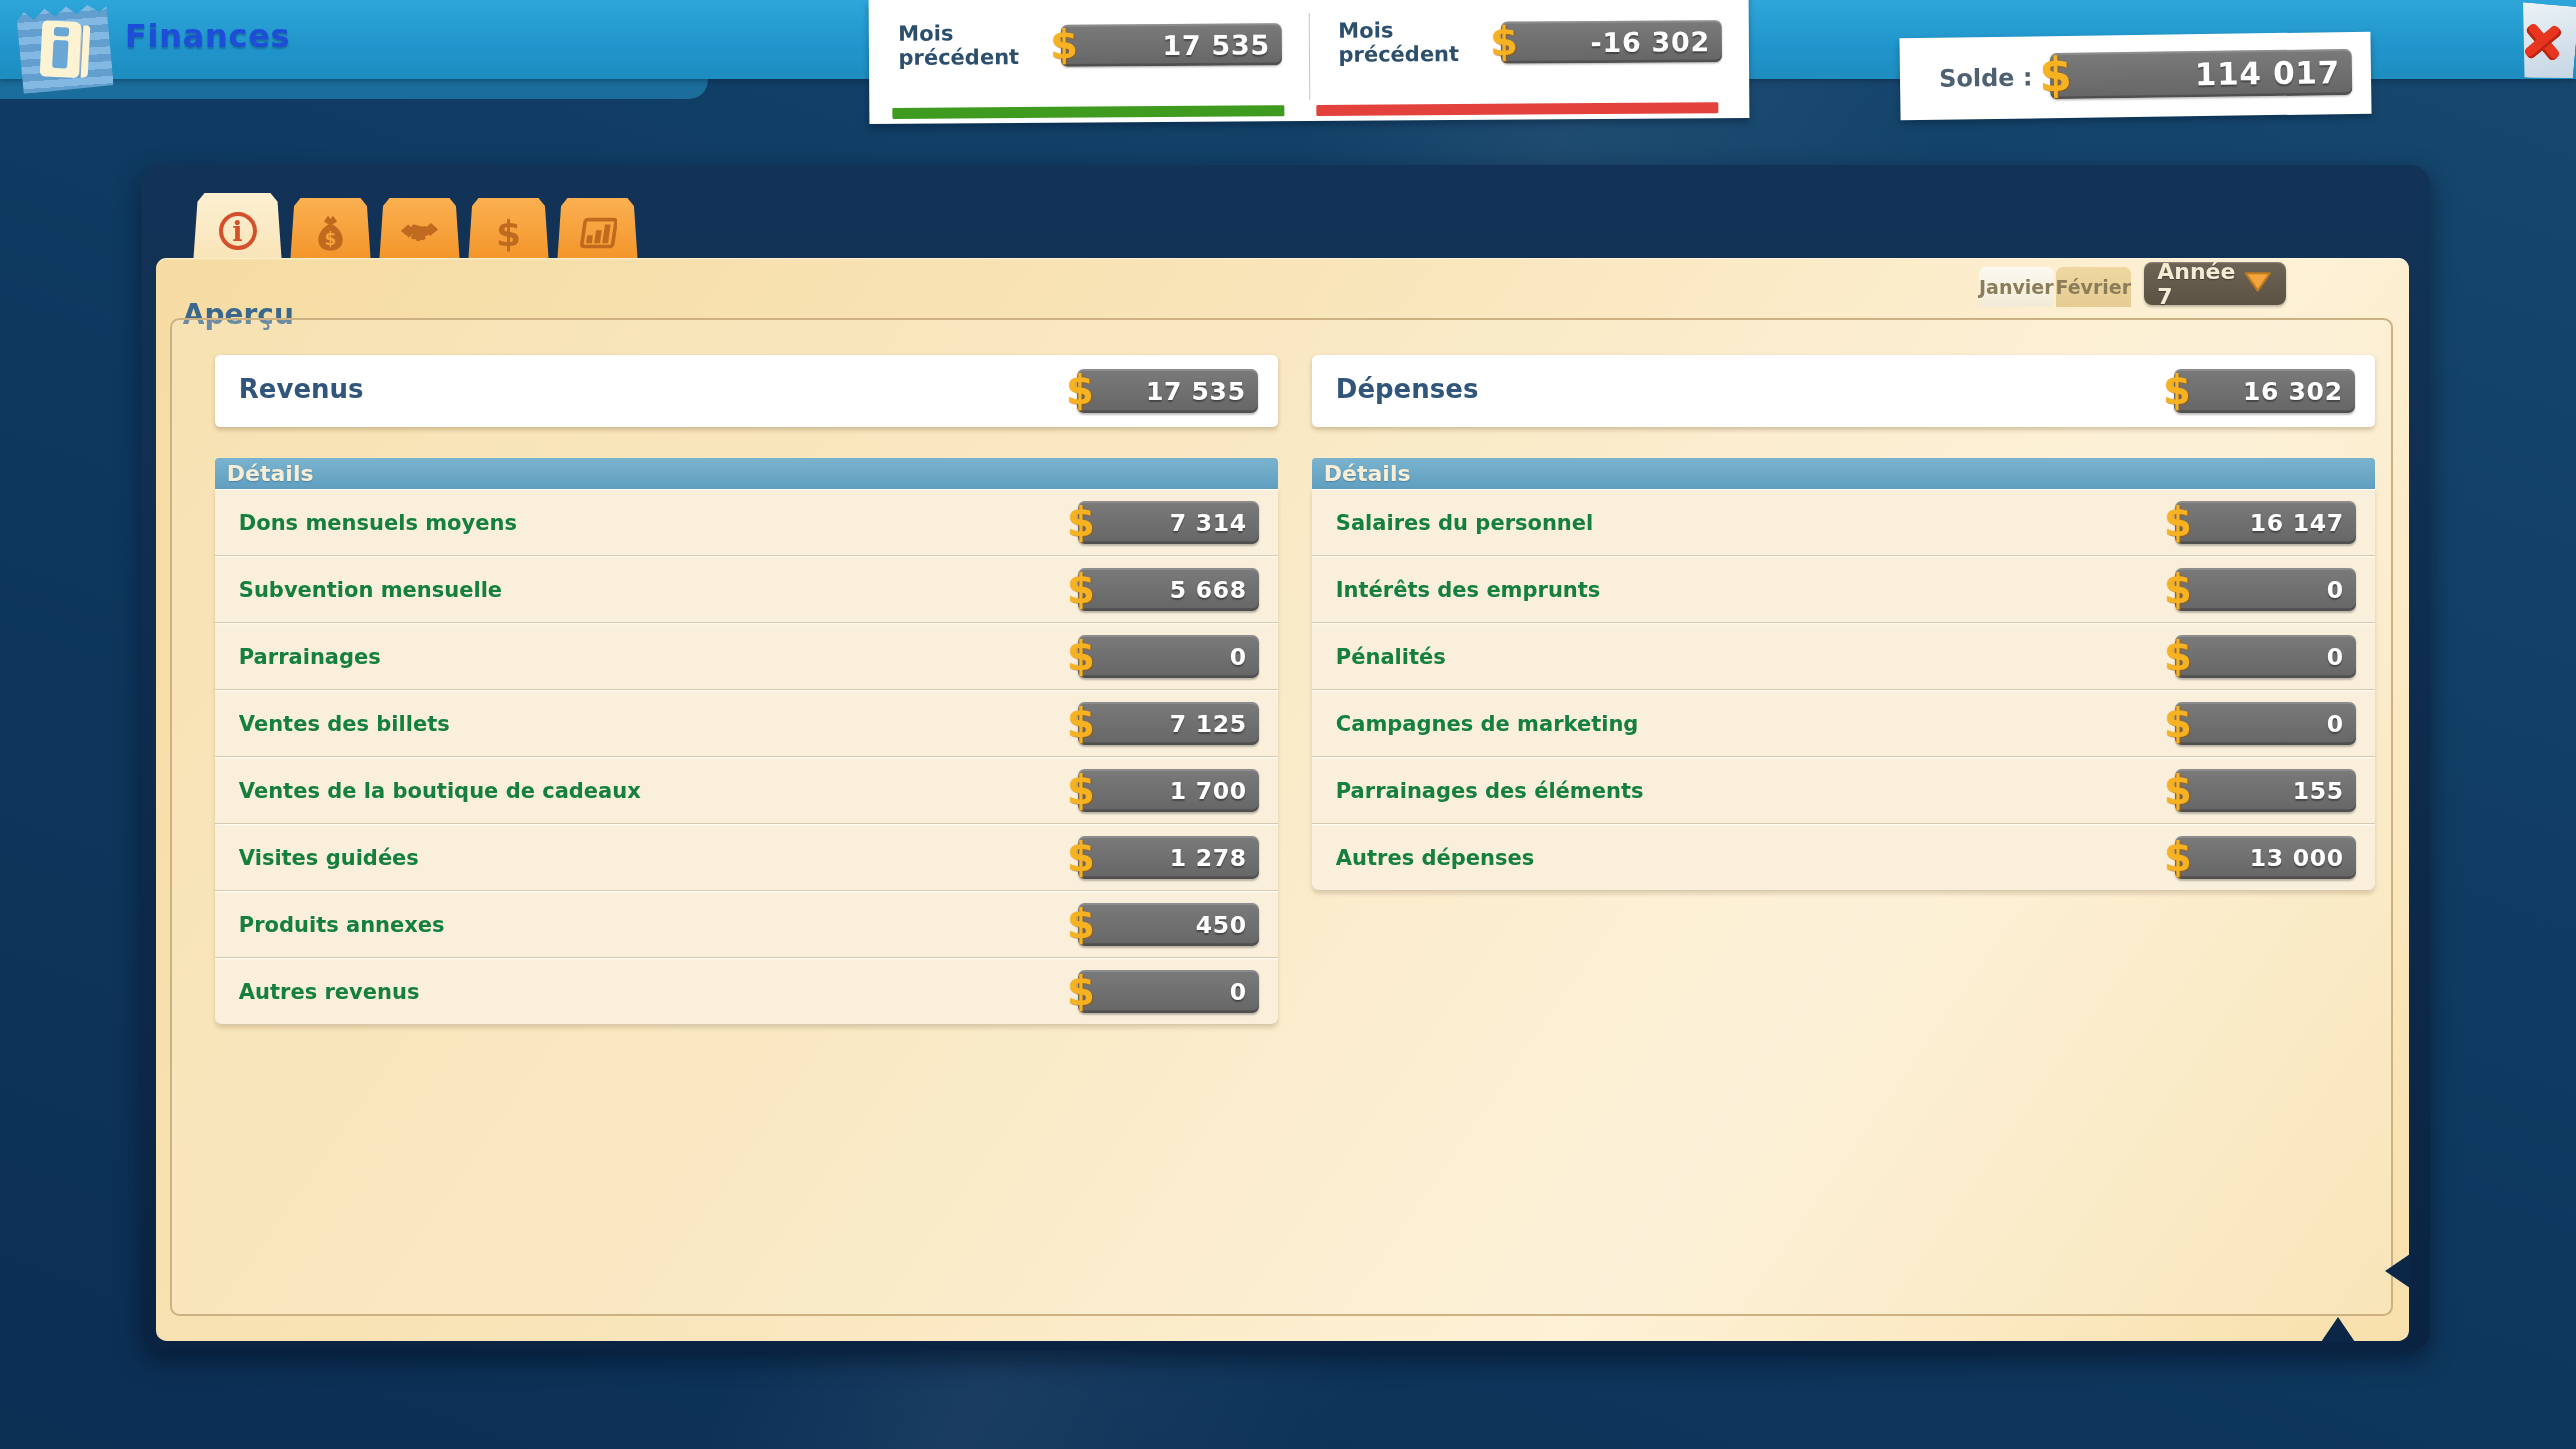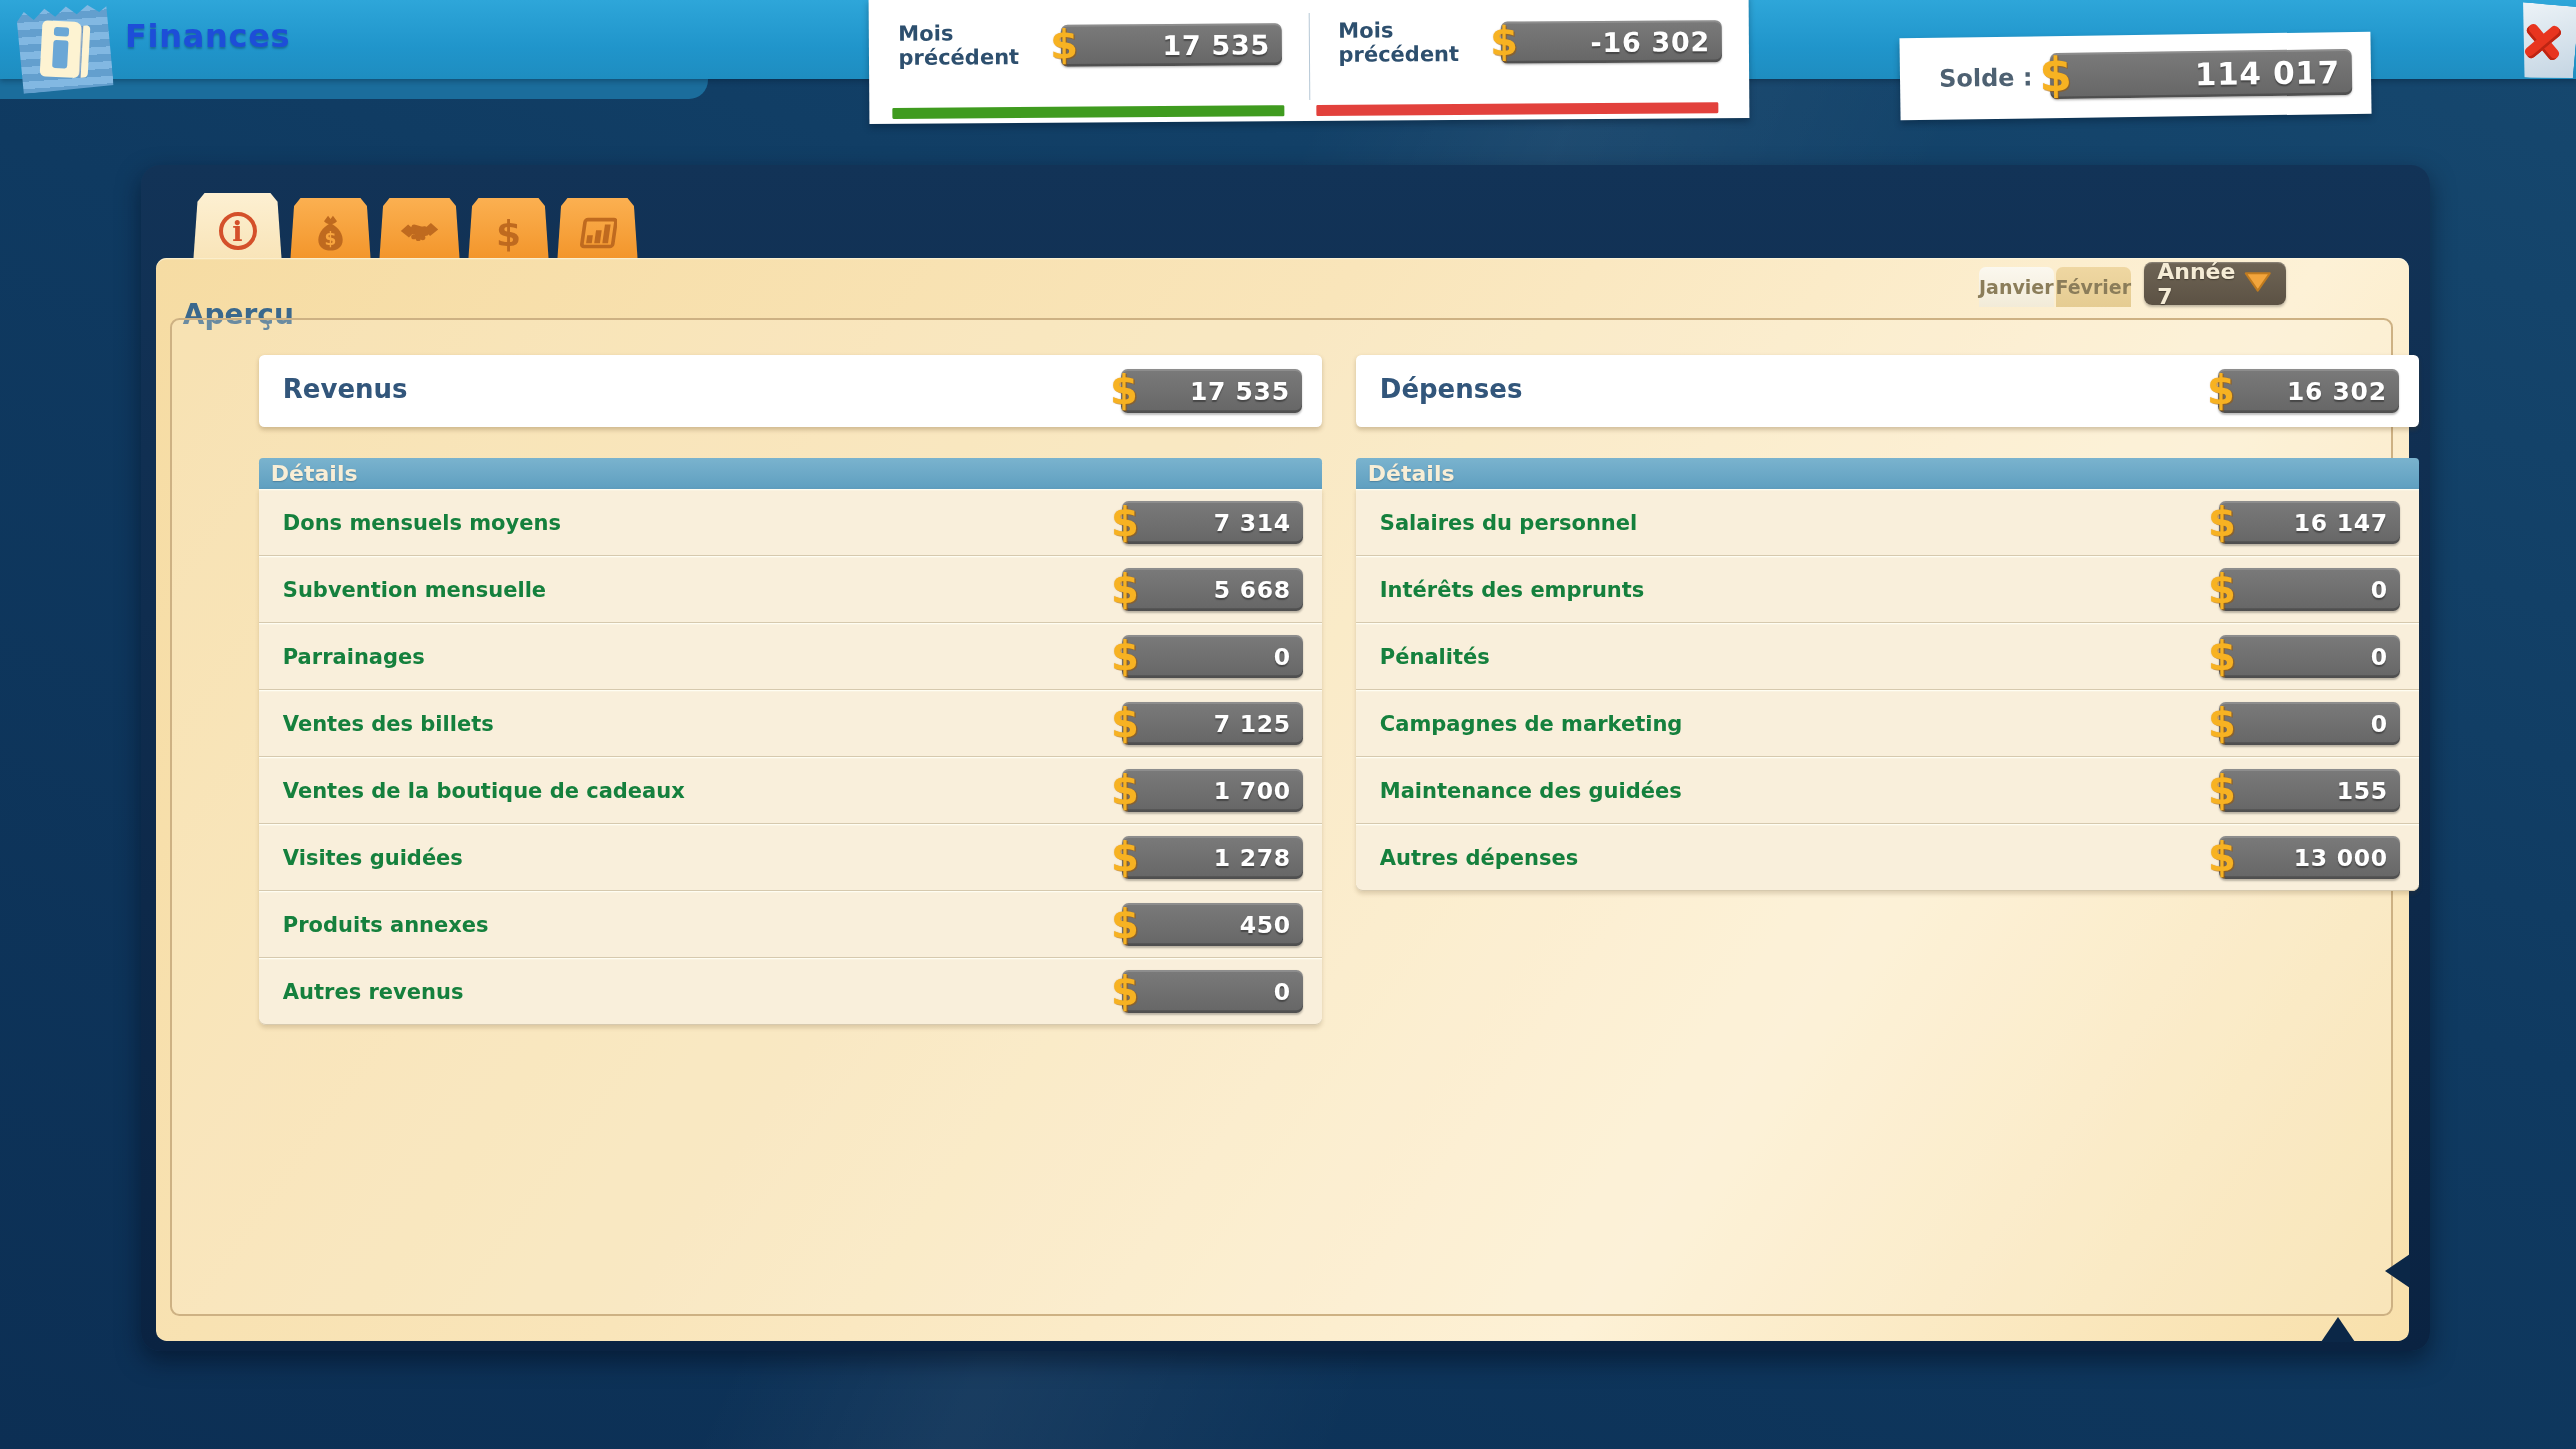--- a/index.html
+++ b/index.html
@@ -143,21 +143,21 @@
   .month-tab:nth-child(2){ background:linear-gradient(180deg,#efd7a2,#e5cc92); }
   .year-button{
     position:absolute; left:1988px; top:4px; width:142px; height:43px; cursor:pointer;
     background:linear-gradient(180deg,#6e6455,#5c5244); border-radius:8px;
     box-shadow:inset 0 1.3px 0 rgba(255,255,255,.18), 0 2px 2.7px rgba(0,0,0,.25);
     display:flex; align-items:center; justify-content:space-between; padding:0 13.4px;
   }
   .year-label{ font-size:22px; font-weight:bold; color:#f5ecd6; text-shadow:0 1.3px 1.3px rgba(0,0,0,.35); }
 
   
-  .finance-column{ position:absolute; top:97px; width:1063px;margin-left:44px; }
+  .finance-column{ position:absolute; top:97px; width:1063px; }
   .column-income { left:59px; }
   .column-expense{ left:1156px; }
 
   .summary-card{
     position:relative; height:72px; background:#fff; border-radius:5.4px;
     box-shadow:0 2.7px 4px rgba(90,60,20,.25);
   }
   .summary-title{ position:absolute; left:24px; top:19px; font-size:26px; font-weight:bold; color:#32567b; }
   .summary-card .pill{ position:absolute; right:20px; top:14px; width:181px; height:44px; font-size:25px; }
 
@@ -429,21 +429,21 @@
     </span>
   </div>
           <div class="detail-row">
     <span class="row-label">Campagnes de marketing</span>
     <span class="pill">
       <span class="dollar">$</span>
       <span class="pill-num">0</span>
     </span>
   </div>
           <div class="detail-row">
-    <span class="row-label">Maintenance des guidées</span>
+    <span class="row-label">Parrainages des éléments</span>
     <span class="pill">
       <span class="dollar">$</span>
       <span class="pill-num">155</span>
     </span>
   </div>
           <div class="detail-row">
     <span class="row-label">Autres dépenses</span>
     <span class="pill">
       <span class="dollar">$</span>
       <span class="pill-num">13 000</span>

